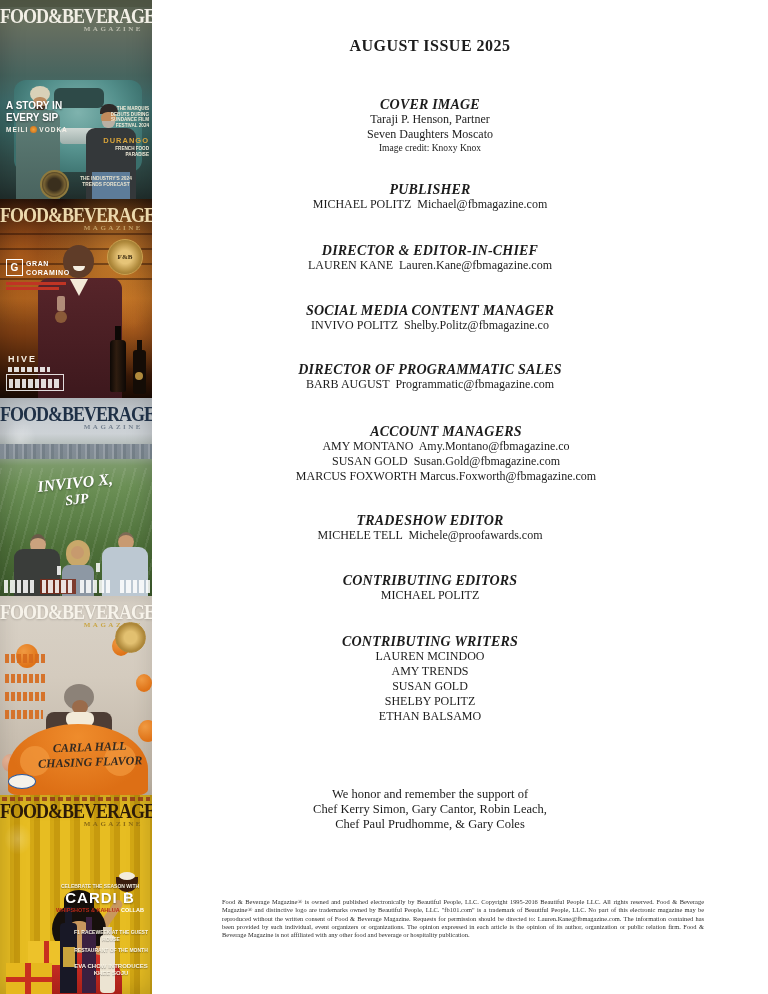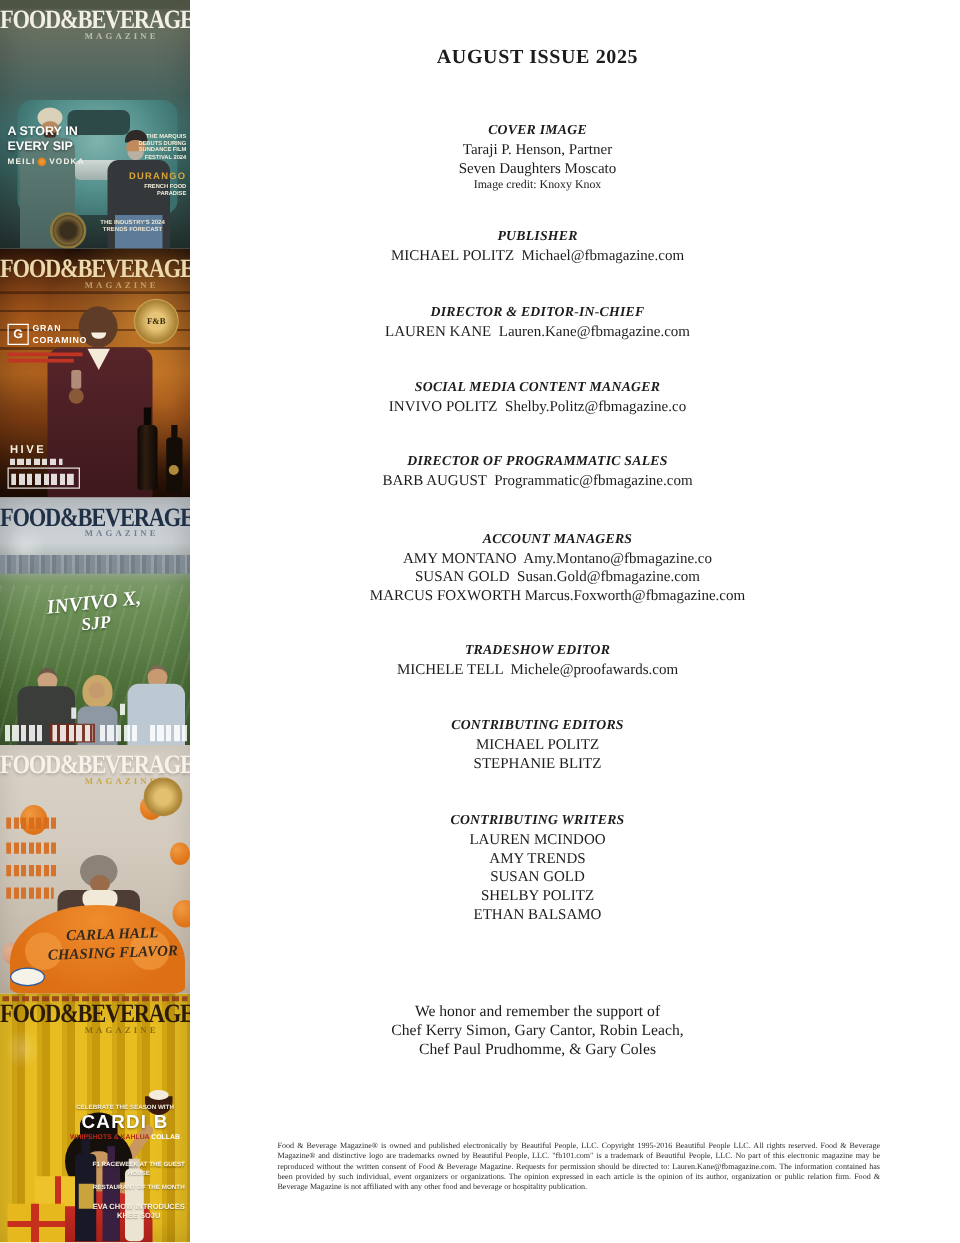--- a/index.html
+++ b/index.html
@@ -5,21 +5,21 @@
   html,body{margin:0;padding:0;background:#ffffff;}
   .page{position:relative;width:768px;height:994px;background:#fff;overflow:hidden;
         font-family:"Liberation Serif",serif;color:#1c1c1c;}
   .abs{position:absolute;}
 
   
   .covers{position:absolute;left:0;top:0;width:156px;height:994px;display:flex;flex-direction:column;}
   .cover{position:relative;width:152px;height:198.8px;overflow:hidden;box-shadow:inset 0 0 26px rgba(0,0,0,.22);}
   .mast{position:absolute;top:5px;left:0;width:100%;text-align:center;font-weight:700;font-size:18px;
         line-height:18px;letter-spacing:-1px;transform:scaleY(1.18);transform-origin:top;white-space:nowrap;}
-  .mast-sub{position:absolute;top:25px;right:25px;font-size:7px;letter-spacing:2.5px;font-weight:700;opacity:.65;}
+  .mast-sub{position:absolute;top:25px;right:9px;font-size:7px;letter-spacing:2.5px;font-weight:700;opacity:.65;}
   .bars{background:repeating-linear-gradient(90deg,rgba(255,255,255,.85) 0 4px,transparent 4px 6px,
         rgba(255,255,255,.85) 6px 11px,transparent 11px 13px);}
   .bars-o{background:repeating-linear-gradient(90deg,rgba(214,106,28,.9) 0 4px,transparent 4px 6px,
         rgba(214,106,28,.9) 6px 10px,transparent 10px 12px);}
 
   
   .c1{background:linear-gradient(180deg,#57604f 0%,#6a7260 10%,#5c6a60 22%,#47655f 38%,#3f6f6e 52%,#37625f 66%,#2f4a47 82%,#233230 100%);}
   .c1 .mast{color:#f2efe6;} .c1 .mast-sub{color:#e8e4d6;}
   .c1-strip{top:0;left:0;right:0;height:7px;background:#4e5342;opacity:.85;}
   .c1-truck{left:14px;top:80px;width:128px;height:92px;border-radius:12px;
@@ -166,21 +166,21 @@
   .c5-n2{right:4px;top:152px;width:74px;text-align:center;font:700 5px/6.5px "Liberation Sans",sans-serif;
          color:#f8f3e4;text-shadow:0 1px 1px rgba(0,0,0,.35);}
   .c5-n3{right:4px;top:168px;width:74px;text-align:center;font:700 6px/7px "Liberation Sans",sans-serif;
          color:#f8f3e4;text-shadow:0 1px 1px rgba(0,0,0,.35);}
 
   
   .content{position:absolute;left:156px;top:0;width:612px;height:994px;}
   .staff{padding-right:64px;text-align:center;}
   .page-title{margin-top:36px;font-size:16px;line-height:20px;font-weight:700;letter-spacing:.5px;}
   .sec{margin:0;}
-  .sec-h{font-size:11px;line-height:15px;font-weight:700;font-style:italic;letter-spacing:.2px;}
+  .sec-h{font-size:14px;line-height:15px;font-weight:700;font-style:italic;letter-spacing:.2px;}
   .line{font-size:12px;line-height:15px;white-space:pre;}
   .credit{font-size:9.5px;line-height:13px;}
   .s1{margin-top:41px;} .s2{margin-top:27px;} .s3{margin-top:31px;} .s4{margin-top:30px;}
   .s5{margin-top:29px;} .s6{margin-top:32px;padding-left:32px;} .s7{margin-top:29px;} .s8{margin-top:30px;} .s9{margin-top:31px;}
   .memorial{margin-top:63px;font-size:12.5px;line-height:15px;}
   .fineprint{margin:66px 0 0 66px;width:482px;font-size:6.45px;line-height:8.3px;
              text-align:justify;color:#2e2e2e;}
 </style>
 </head>
 <body>
@@ -379,21 +379,20 @@
       </section>
 
       <section class="sec s7">
         <div class="sec-h">TRADESHOW EDITOR</div>
         <div class="line">MICHELE TELL  Michele@proofawards.com</div>
       </section>
 
       <section class="sec s8">
         <div class="sec-h">CONTRIBUTING EDITORS</div>
         <div class="line">MICHAEL POLITZ</div>
-        <div class="line">STEPHANIE BLITZ</div>
       </section>
 
       <section class="sec s9">
         <div class="sec-h">CONTRIBUTING WRITERS</div>
         <div class="line">LAUREN MCINDOO</div>
         <div class="line">AMY TRENDS</div>
         <div class="line">SUSAN GOLD</div>
         <div class="line">SHELBY POLITZ</div>
         <div class="line">ETHAN BALSAMO</div>
       </section>

